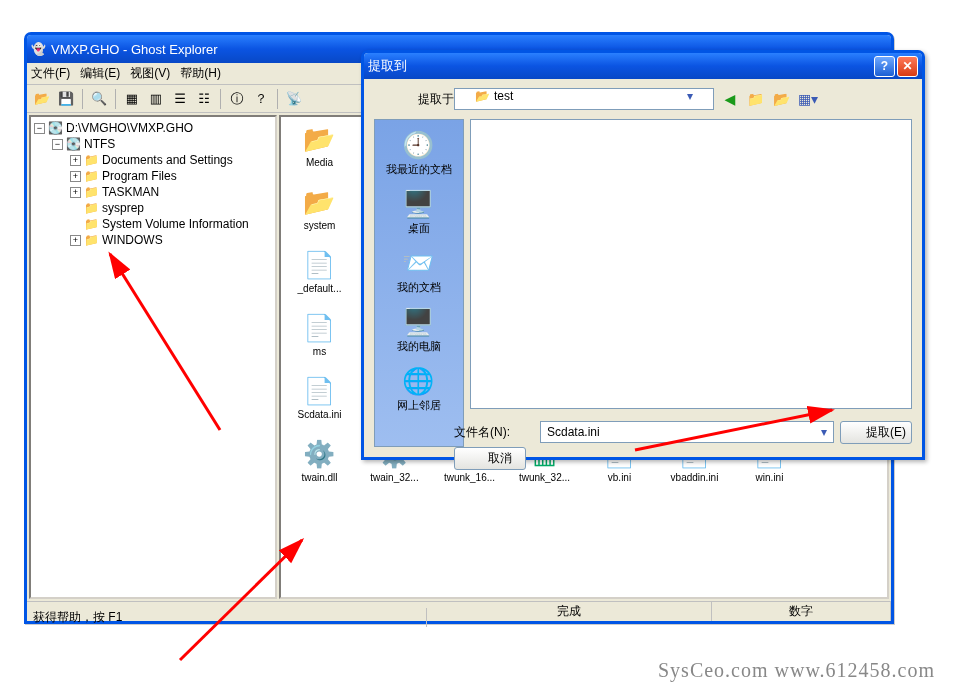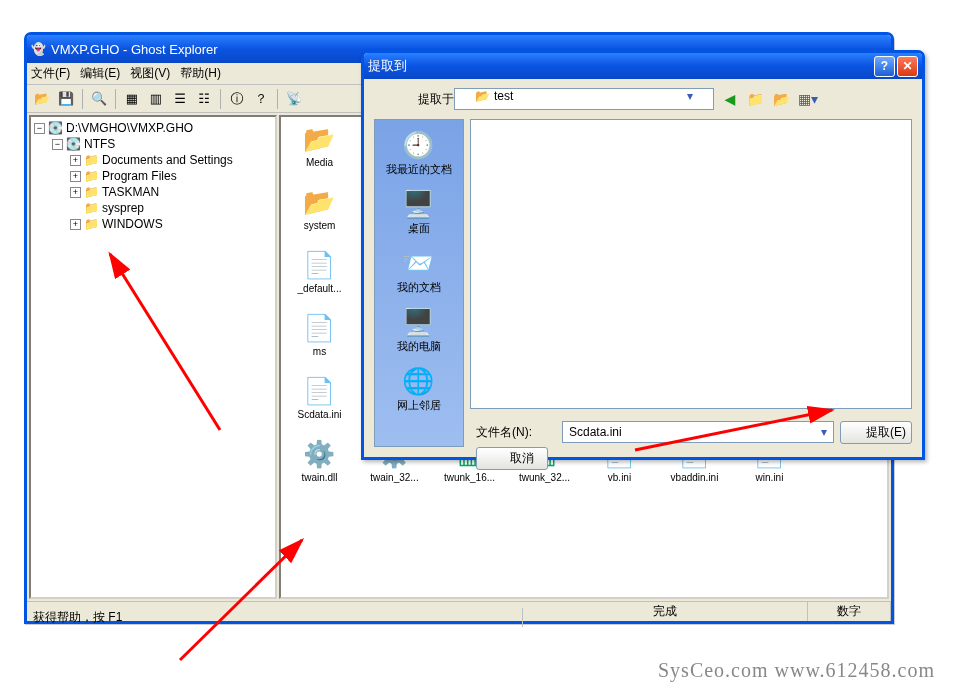--- a/index.html
+++ b/index.html
@@ -19,21 +19,21 @@
 .tree-row { display: flex; align-items: center; height: 16px; white-space: nowrap; }
 .tree-toggle { width: 11px; height: 11px; border: 1px solid #888; display: flex; align-items: center; justify-content: center; font-size: 9px; line-height: 1; margin-right: 3px; background: #fff; cursor: pointer; }
 .tree-icon { width: 16px; height: 14px; display: flex; align-items: center; justify-content: center; font-size: 12px; margin-right: 2px; }
 .content-panel { flex: 1; background: #fff; border: 2px inset #d4d0c8; margin: 2px 2px 2px 0; position: relative; overflow: hidden; }
 .icon-grid { display: flex; flex-wrap: wrap; padding: 6px; gap: 6px 10px; align-content: flex-start; }
 .file-item { width: 65px; display: flex; flex-direction: column; align-items: center; font-size: 10px; text-align: center; cursor: pointer; }
 .file-item .fi-icon { width: 32px; height: 32px; display: flex; align-items: center; justify-content: center; font-size: 26px; }
 .file-item .fi-label { margin-top: 2px; white-space: nowrap; overflow: hidden; text-overflow: ellipsis; width: 100%; }
 .statusbar { position: absolute; bottom: 0; left: 0; right: 0; height: 20px; background: #ECE9D8; display: flex; font-size: 12px; align-items: center; border-top: 1px solid #c0c0c0; }
 .status-cell { padding: 0 6px; border-right: 1px solid #c0c0c0; height: 100%; display: flex; align-items: center; }
-.status-cell:nth-child(1){ width: 496px; margin-top: 12px;}
+.status-cell:nth-child(1){ width: 400px; margin-top: 12px;}
 .status-cell:nth-child(2){ width: 285px; justify-content: center;}
 .status-cell:nth-child(3){ flex:1; justify-content: center;}
 
 
 .dialog { position: absolute; left: 361px; top: 50px; width: 564px; height: 410px; border: 3px solid #0055E5; border-radius: 7px 7px 0 0; background: #ECE9D8; box-shadow: 2px 2px 4px rgba(0,0,0,.3); }
 .dlg-titlebar { height: 26px; background: linear-gradient(to bottom,#2a80ff 0%,#0b54e2 50%,#0848c6 100%); color: #fff; display: flex; align-items: center; padding: 0 4px; font-size: 13px; border-radius: 4px 4px 0 0; }
 .dlg-titlebar .spacer { flex:1; }
 .dlg-ctrl-btn { width: 21px; height: 21px; border-radius: 3px; border: 1px solid #fff; margin-left: 2px; display: flex; align-items: center; justify-content: center; font-size: 12px; cursor: pointer; color: #fff; font-weight: bold; }
 .dlg-help { background: linear-gradient(to bottom,#6fa9ff,#1b5fd4); }
 .dlg-close { background: linear-gradient(to bottom,#ff7a5a,#d83a12); }
@@ -42,21 +42,21 @@
 .dlg-toprow .lbl { width: 80px; text-align: right; }
 .dlg-combo { flex: 0 0 260px; height: 22px; border: 1px solid #7F9DB9; background: #fff; display: flex; align-items: flex-start; padding: 0 20px; font-size: 12px; }
 .dlg-combo .ci { margin-right: 4px; }
 .dlg-combo .arrow { margin-left: auto; color: #3b5bb5; cursor: pointer; }
 .dlg-tool-icons { display: flex; gap: 6px; margin-left: 6px; }
 .dlg-tool-icons .ti { width: 20px; height: 20px; display: flex; align-items: center; justify-content: center; font-size: 14px; cursor: pointer; }
 .dlg-places { position: absolute; top: 40px; left: 10px; width: 90px; bottom: 10px; background: linear-gradient(to bottom,#7aa3e6,#9ebef0); border: 1px solid #7F9DB9; display: flex; flex-direction: column; align-items: center; padding: 8px 0; gap: 10px; }
 .place-item { display: flex; flex-direction: column; align-items: center; font-size: 11px; color: #000; cursor: pointer; width: 100%; }
 .place-item .pi-icon { width: 34px; height: 34px; display: flex; align-items: center; justify-content: center; font-size: 26px; }
 .dlg-list { position: absolute; top: 40px; left: 106px; right: 10px; height: 290px; border: 1px solid #7F9DB9; background: #fff; }
-.dlg-bottom { position: absolute; left: 112px; right: 10px; top: 340px; font-size: 12px; }
+.dlg-bottom { position: absolute; left: 90px; right: 10px; top: 340px; font-size: 12px; }
 .dlg-filerow { display: flex; align-items: center; height: 26px; gap: 6px; }
 .dlg-filerow .lbl { width: 80px; }
 .dlg-filerow .combo { flex: 1; height: 22px; border: 1px solid #7F9DB9; background: #fff; display: flex; align-items: center; padding: 0 6px; }
 .dlg-filerow .combo .arrow { margin-left: auto; color: #3b5bb5; cursor: pointer; }
 .dlg-btn { width: 72px; height: 23px; border: 1px solid #7F9DB9; background: linear-gradient(to bottom,#fff,#e4e4e0); font-size: 12px; display: flex; align-items: center; justify-content: center; cursor: pointer; border-radius: 3px; padding-left: 20px; }
 
 
 .arrow-svg { position: absolute; pointer-events: none; }
 .watermark { position: absolute; right: 18px; bottom: 6px; font-size: 20px; font-family: Georgia, serif; color: #888; text-shadow: 1px 1px 0 #fff; letter-spacing: 1px; }
 
@@ -135,20 +135,25 @@
         <span class="tree-toggle">+</span>
         <span class="tree-icon folder-icon"></span>
         <span>TASKMAN</span>
       </div>
       <div class="tree-row" style="padding-left:36px">
         <span style="width:14px"></span>
         <span class="tree-icon folder-icon"></span>
         <span>sysprep</span>
       </div>
       <div class="tree-row" style="padding-left:36px">
+        <span style="width:14px"></span>
+        <span class="tree-icon folder-icon"></span>
+        <span>System Volume Information</span>
+      </div>
+      <div class="tree-row" style="padding-left:36px">
         <span class="tree-toggle">+</span>
         <span class="tree-icon folder-icon"></span>
         <span>WINDOWS</span>
       </div>
     </div>
 
     <div class="content-panel">
       <div class="icon-grid" id="grid">
           <div class="file-item">
             <span class="fi-icon folder-open-icon"></span>

